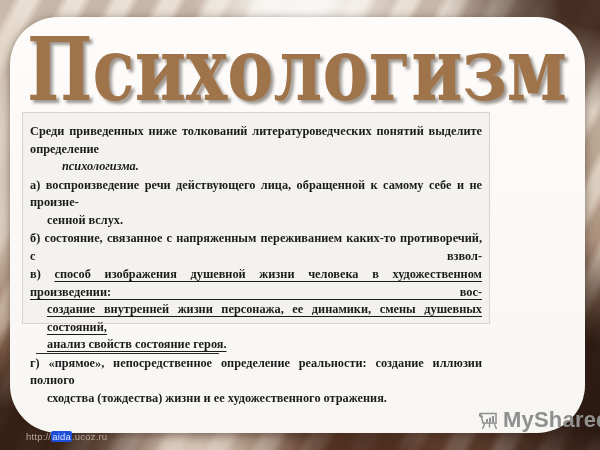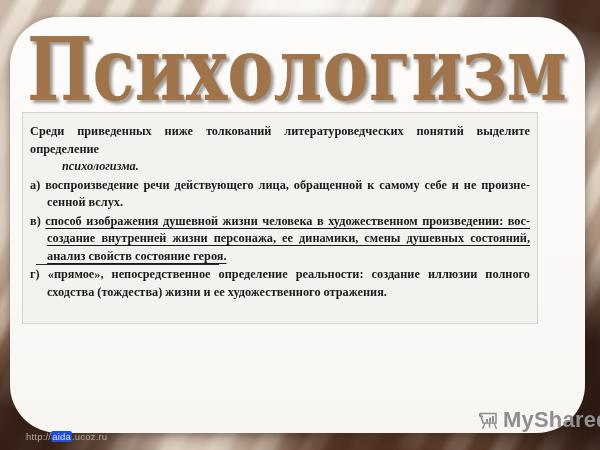--- a/index.html
+++ b/index.html
@@ -28,21 +28,21 @@
     border-radius:48px;
     box-shadow:0 2px 10px rgba(45,25,15,.5);
   }
   .title-svg{position:absolute;left:10px;top:16px;width:575px;height:100px;}
   .title-svg text{
     font-family:"DejaVu Serif","Liberation Serif",serif;
     font-weight:bold;
     filter:drop-shadow(3px 3px 1.5px rgba(125,118,110,.75));
   }
   .textbox{
-    position:absolute;left:22px;top:112px;width:516px;height:212px;
+    position:absolute;left:22px;top:112px;width:468px;height:212px;
     box-sizing:border-box;
     background:#f4f2ee;
     border:1px solid #d7d3ca;
     padding:10px 7px 0 7px;
   }
   .line{
     font-family:"Liberation Serif","DejaVu Serif",serif;
     font-weight:700;font-size:12.3px;line-height:17.5px;
     color:#1b1b1b;position:relative;
     -webkit-font-smoothing:antialiased;
@@ -92,20 +92,21 @@
 <svg class="title-svg" viewBox="0 0 575 100">
   <text x="287" y="84" text-anchor="middle" textLength="540" lengthAdjust="spacingAndGlyphs" font-size="88" fill="#a0744a">Психологизм</text>
 </svg>
 
 <div class="textbox">
   <div id="quiz-lines">
       <div class="line j"><span class="">Среди приведенных ниже толкований литературоведческих понятий выделите определение</span></div>
       <div class="line"><span class=" em">психологизма.</span></div>
       <div class="line j para"><span class="marker">а) </span><span class="">воспроизведение речи действующего лица, обращенной к самому себе и не произне-</span></div>
       <div class="line ind"><span class="">сенной вслух.</span></div>
+      <div class="line j para"><span class="marker">б) </span><span class="">состояние, связанное с напряженным переживанием каких-то противоречий, с взвол-</span></div>
       <div class="line j para"><span class="marker">в) </span><span class="u">способ изображения душевной жизни человека в художественном произведении: вос-</span></div>
       <div class="line j ind"><span class="u">создание внутренней жизни персонажа, ее динамики, смены душевных состояний,</span></div>
       <div class="line ind"><span class="u">анализ свойств состояние героя.</span><span class="ext"></span></div>
       <div class="line j para"><span class="marker">г) </span><span class="">«прямое», непосредственное определение реальности: создание иллюзии полного</span></div>
       <div class="line ind"><span class="">сходства (тождества) жизни и ее художественного отражения.</span></div>
     </div>
 </div>
 
 <div class="watermark">
   <svg width="22" height="21" viewBox="0 0 22 21">

